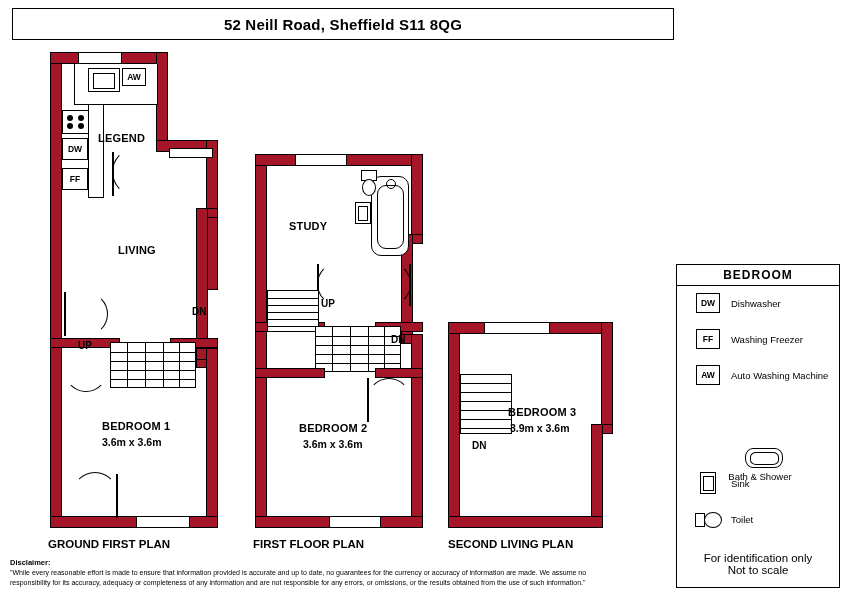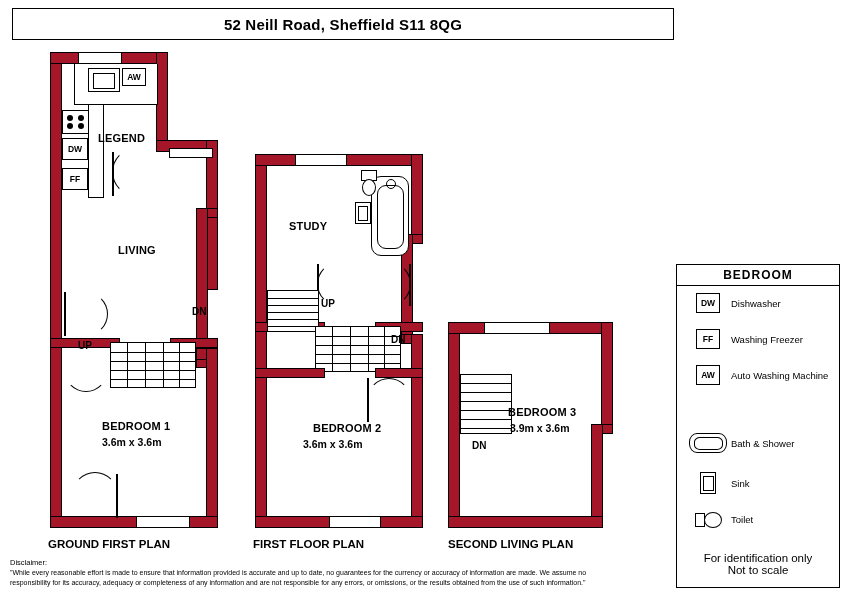--- a/index.html
+++ b/index.html
@@ -173,21 +173,21 @@
     position: absolute; left: 676px; top: 541px; width: 162px; height: 46px;
     border: 1px solid #000; border-top: none; background:#fff;
     display:flex; flex-direction: column; align-items:center; justify-content:center;
   }
   #legend-footer div { font-size: 11.5px; }
 
   
   #disclaimer {
     left: 10px; top: 558px; width: 650px;
   }
-  #disclaimer .dh { font-size: 7.5px; font-weight: normal; margin-bottom: 1px;}
+  #disclaimer .dh { font-size: 7.5px; font-weight: bold; margin-bottom: 1px;}
   #disclaimer .dt { font-size: 7px; line-height: 1.45; }
 </style>
 </head>
 <body>
 
 <div id="title-bar" class="abs">
   <span class="title-text">52 Neill Road, Sheffield S11 8QG</span>
 </div>
 
 <div class="abs" id="plan-ground" style="left:50px; top:48px; width:180px; height:480px;">
@@ -318,21 +318,21 @@
     <div class="stair-step" style="left:52px; top:0; width:1px; height:100%;"></div>
     <div class="stair-step" style="left:68px; top:0; width:1px; height:100%;"></div>
   </div>
   <span class="dir-label" style="left:136px; top:184px;">DN</span>
 
   <div class="wall" style="left:0; top:218px; width:70px; height:10px;"></div>
   <div class="wall" style="left:120px; top:218px; width:48px; height:10px;"></div>
   <div class="door-arc" style="left:112px; top:228px; width:44px; height:44px; border-color:#000; border-bottom-color:transparent; border-left-color:transparent; border-right-color:transparent;"></div>
   <div class="thinline" style="left:112px; top:228px; width:2px; height:44px;"></div>
 
-  <span class="room-label" style="left:58px; top:272px;text-align:center;">BEDROOM 2</span>
+  <span class="room-label" style="left:44px; top:272px;text-align:center;">BEDROOM 2</span>
   <span class="room-dims" style="left:48px; top:288px;">3.6m x 3.6m</span>
 
   <span class="plan-caption" style="left:-2px; top:388px;">FIRST FLOOR PLAN</span>
 </div>
 
 <div class="abs" id="plan-second" style="left:448px; top:318px; width:175px; height:210px;">
 
   <div class="wall" style="left:0; top:4px; width:12px; height:206px;"></div>
   <div class="wall" style="left:0; top:4px; width:165px; height:12px;"></div>
   <div class="wall" style="left:153px; top:4px; width:12px; height:110px;"></div>
@@ -382,21 +382,21 @@
   <div class="legend-row" style="top:92px;">
     <div class="legend-icon">
       <div class="lg-sq">
           <span>AW</span>
         </div>
     </div>
     <div class="legend-text">Auto Washing Machine</div>
   </div>
 
 
-  <div class="legend-row" style="top:160px;">
+  <div class="legend-row" style="top:180px;flex-direction:column;">
     <div class="legend-icon">
       <div class="lg-bath">
           <div class="inner"></div>
         </div>
     </div>
     <div class="legend-text">Bath &amp; Shower</div>
   </div>
 
   <div class="legend-row" style="top:200px;">
     <div class="legend-icon">

